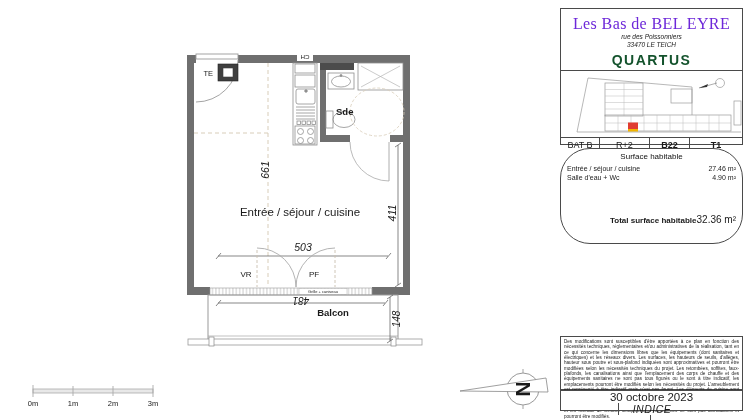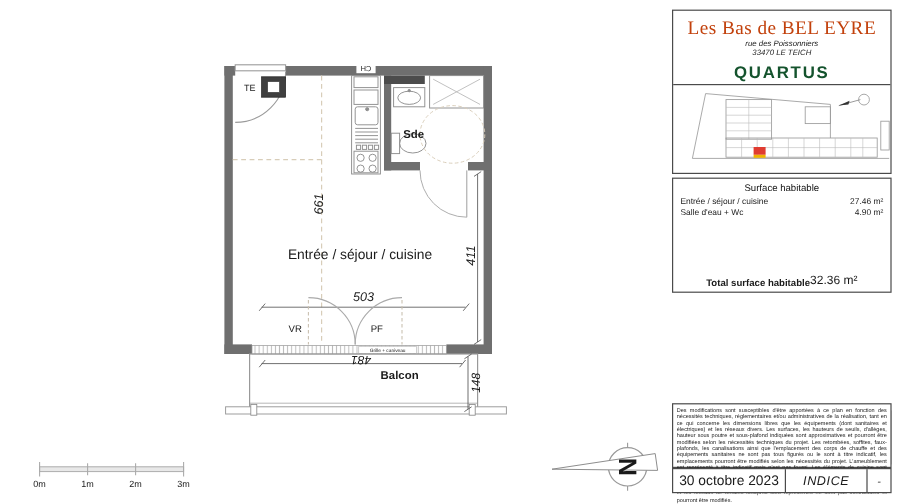--- a/index.html
+++ b/index.html
@@ -2,33 +2,33 @@
 <html><head>
 <meta charset="utf-8">
 <style>
   html,body{margin:0;padding:0;background:#fff;}
   #canvas{position:relative;width:750px;height:420px;background:#fff;overflow:hidden;
           font-family:"Liberation Sans",sans-serif;color:#1a1a1a;}
   #plan-svg{position:absolute;left:0;top:0;}
   .tb{position:absolute;left:560px;width:183px;border:1px solid #4a4a4a;box-sizing:border-box;background:#fff;}
   
   .hd{height:55px;text-align:center;padding-top:6px;}
-  .hd .title{font-family:"Liberation Serif","DejaVu Serif",serif;font-size:16px;letter-spacing:.4px;color:#c2410c;}
+  .hd .title{font-family:"Liberation Serif","DejaVu Serif",serif;font-size:16px;letter-spacing:.4px;color:#6d28d9;}
   .hd .addr{font-size:6.5px;font-style:italic;color:#222;line-height:8px;}
   .hd .brand{font-size:14px;font-weight:bold;letter-spacing:1.5px;margin-top:3px;color:#14532d;}
   .siteplan{border-top:1px solid #4a4a4a;height:66px;position:relative;}
   .batrow{border-top:1px solid #4a4a4a;height:14px;display:flex;font-size:9px;align-items:center;}
   .batrow .c{text-align:center;height:100%;display:flex;align-items:center;justify-content:center;box-sizing:border-box;}
   .batrow .c+.c{border-left:1px solid #4a4a4a;}
   .b1{width:38px;} .b2{width:50px;} .b3{width:40px;font-weight:bold;} .b4{flex:1;font-weight:bold;}
   
-  .sbox{padding:3px 6px;position:relative;box-sizing:border-box;}
+  .sbox{padding:3px 6px;position:relative;box-sizing:border-box;border-radius:30px;}
   .sbox .stitle{text-align:center;font-size:8px;margin-bottom:3px;color:#111;}
   .srow{display:flex;justify-content:space-between;font-size:7px;line-height:9px;color:#222;}
-  .totrow{position:absolute;left:6px;right:6px;bottom:3px;display:flex;justify-content:center;align-items:flex-end;margin-top:43px;}
+  .totrow{position:absolute;left:6px;right:6px;bottom:18px;display:flex;justify-content:flex-end;align-items:flex-end;margin-top:43px;}
   .totrow .tl{font-size:8px;font-weight:bold;}
   .totrow .tv{font-size:10px;font-weight:normal;}
   
   .disc{font-size:4.6px;line-height:5.35px;text-align:justify;padding:2px 3px;color:#222;}
   
   .ftr{height:21px;display:flex;align-items:center;}
   .ftr .c{height:100%;display:flex;align-items:center;justify-content:center;box-sizing:border-box;}
   .ftr .c+.c{border-left:1px solid #4a4a4a;font-style:italic;}
   .f1{width:93px;font-size:11.5px;}
   .f2{width:68px;font-size:10.5px;letter-spacing:.5px;}
@@ -194,20 +194,26 @@
         </g>
         <rect x="67" y="51.5" width="10" height="6.5" fill="#e03c31"></rect>
         <rect x="67" y="58" width="10" height="2.5" fill="#f0b400"></rect>
         <g>
           <circle cx="159" cy="12" r="4.5" fill="none" stroke="#999" stroke-width="0.7"></circle>
           <path d="M138,17 L156,12" stroke="#888" stroke-width="0.7" fill="none"></path>
           <polygon points="138,17 147,13 146,16" fill="#333"></polygon>
         </g>
       </svg>
     </div>
+    <div class="batrow">
+      <div class="c b1">BAT B</div>
+      <div class="c b2">R+2</div>
+      <div class="c b3">B22</div>
+      <div class="c b4">T1</div>
+    </div>
   </div>
 
   <div class="tb sbox" style="top:148px;height:96px;">
     <div class="stitle">Surface habitable</div>
     <div class="srow">
       <span>Entrée / séjour / cuisine</span>
       <span>27.46  m²</span>
     </div>
     <div class="srow">
       <span>Salle d'eau + Wc</span>
@@ -228,19 +234,19 @@
     <div class="totrow">
       <span class="tl">Total surfaces extérieures</span>
       <span class="tv">7.46 m²</span>
     </div>
   </div>
 
   <div class="tb disc" style="top:336px;height:54px;">
     <span>Des modifications sont susceptibles d'être apportées à ce plan en fonction des nécessités techniques, réglementaires et/ou administratives de la réalisation, tant en ce qui concerne les dimensions libres que les équipements (dont sanitaires et électriques) et les réseaux divers. Les surfaces, les hauteurs de seuils, d'allèges, hauteur sous poutre et sous-plafond indiquées sont approximatives et pourront être modifiées selon les nécessités techniques du projet. Les retombées, soffites, faux-plafonds, les canalisations ainsi que l'emplacement des corps de chauffe et des équipements sanitaires ne sont pas tous figurés ou le sont à titre indicatif, les emplacements pourront être modifiés selon les nécessités du projet. L'ameublement est représenté à titre indicatif mais n'est pas fourni. Les éléments de cuisine sont représentés à titre indicatif et leur emplacement pourra être modifié, les équipements fournis sont ceux décrits dans la notice descriptive. Les surfaces des placards sont comprises dans les surfaces des pièces dans lesquelles ils se trouvent. La végétation et les niveaux de terrains lorsqu'ils sont représentés ne sont pas contractuels et pourront être modifiés.</span>
   </div>
 
-  <div class="tb ftr" style="top:390px;height:21px;">
+  <div class="tb ftr" style="top:390px;height:21px;flex-direction:column;">
     <div class="c f1">30 octobre 2023</div>
     <div class="c f2">INDICE</div>
     <div class="c f3">-</div>
   </div>
 
 </div>
 
 </body></html>

